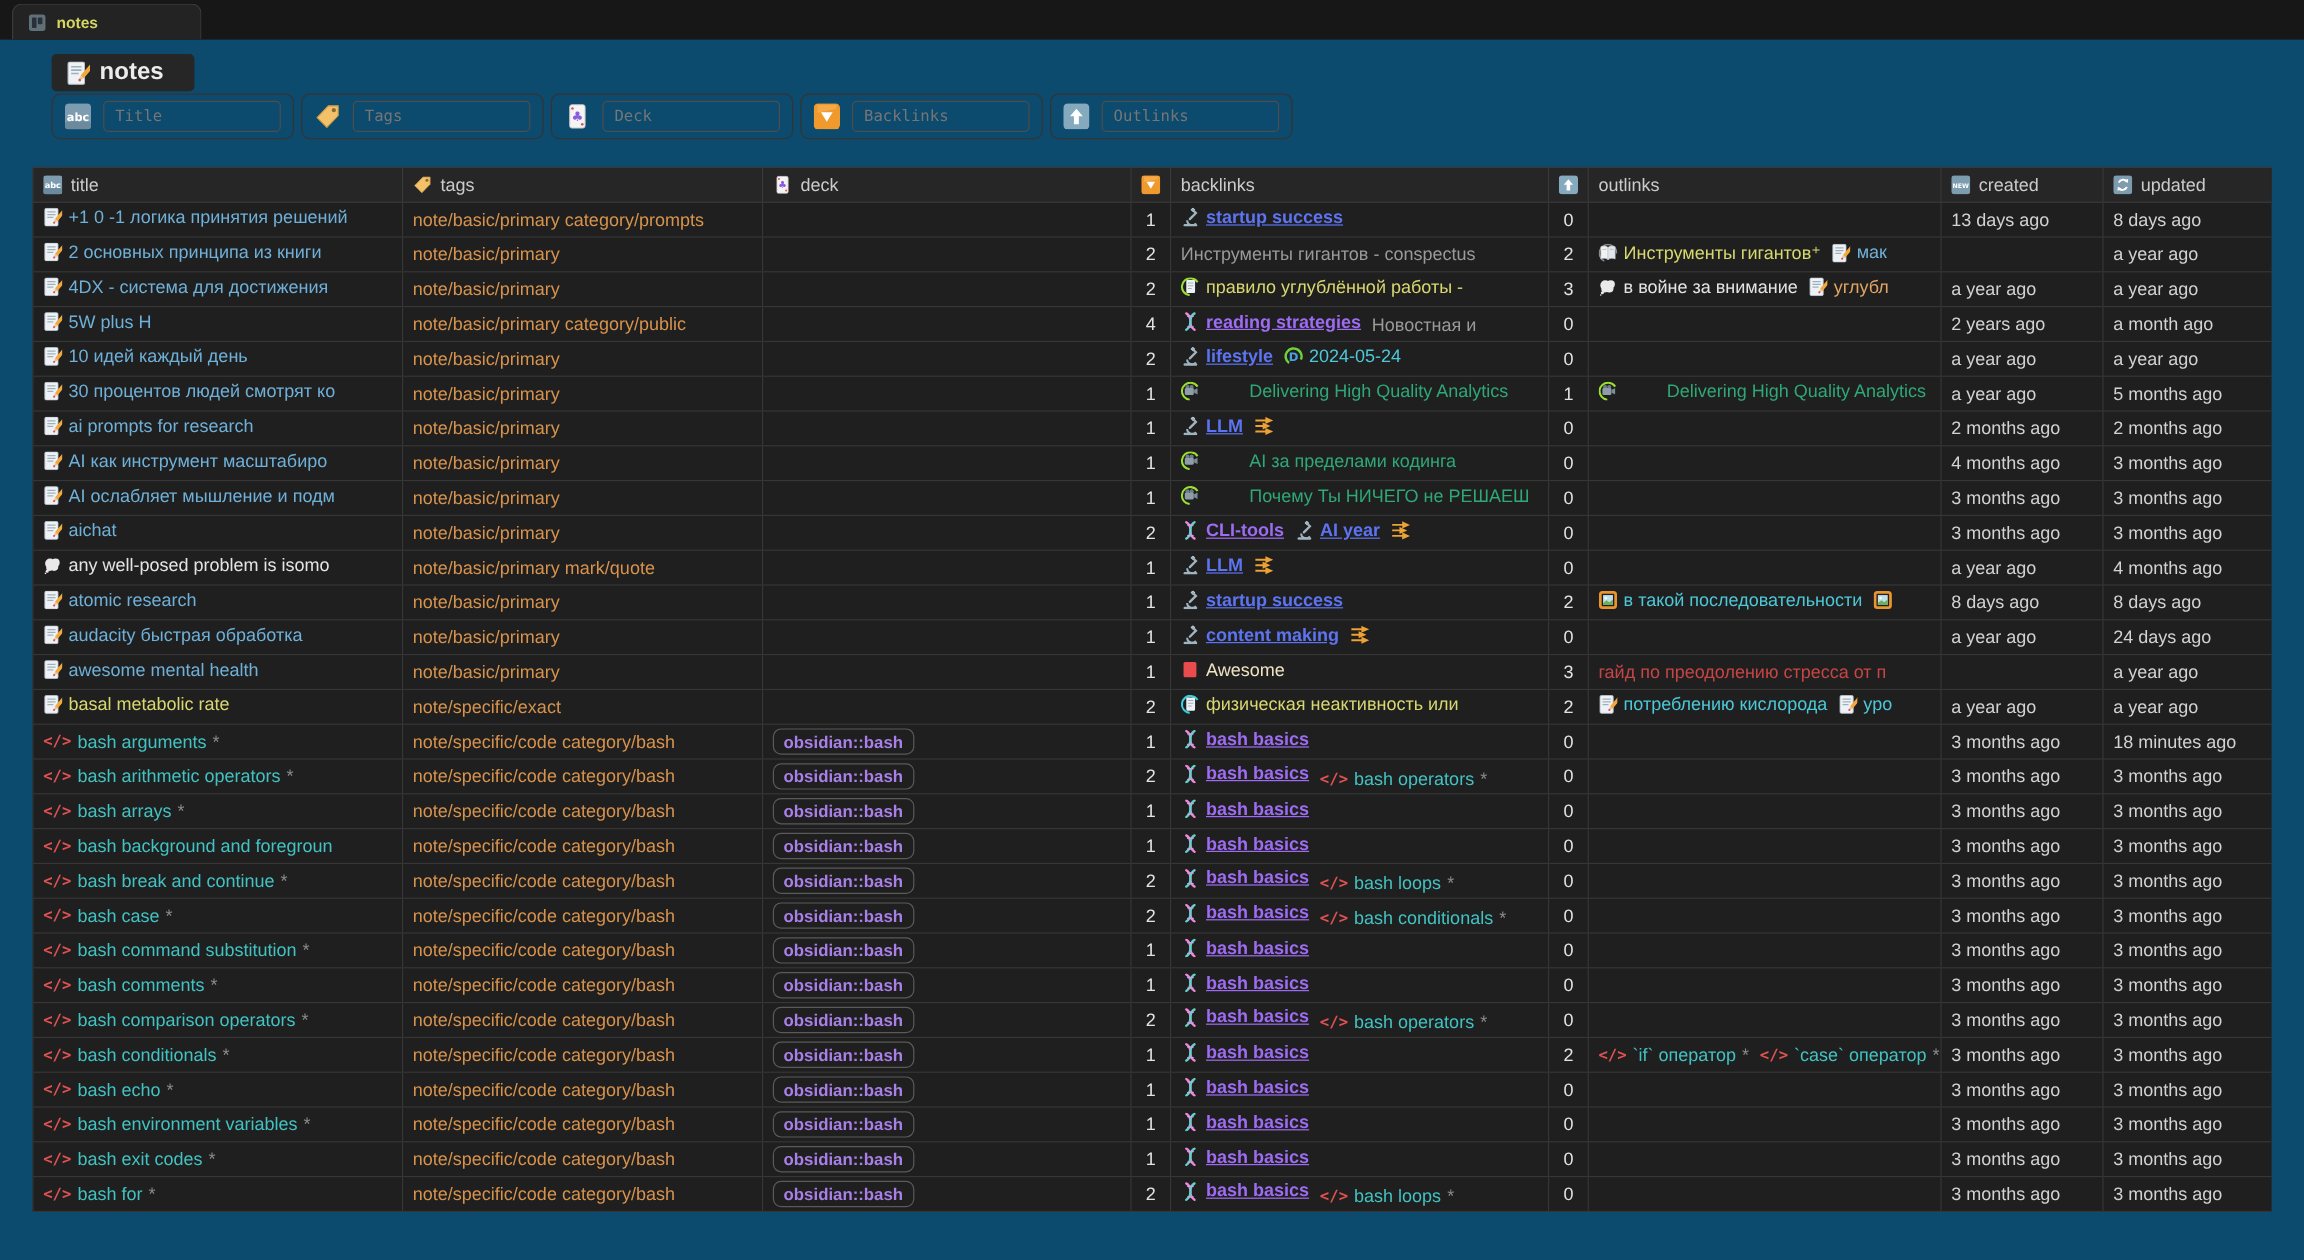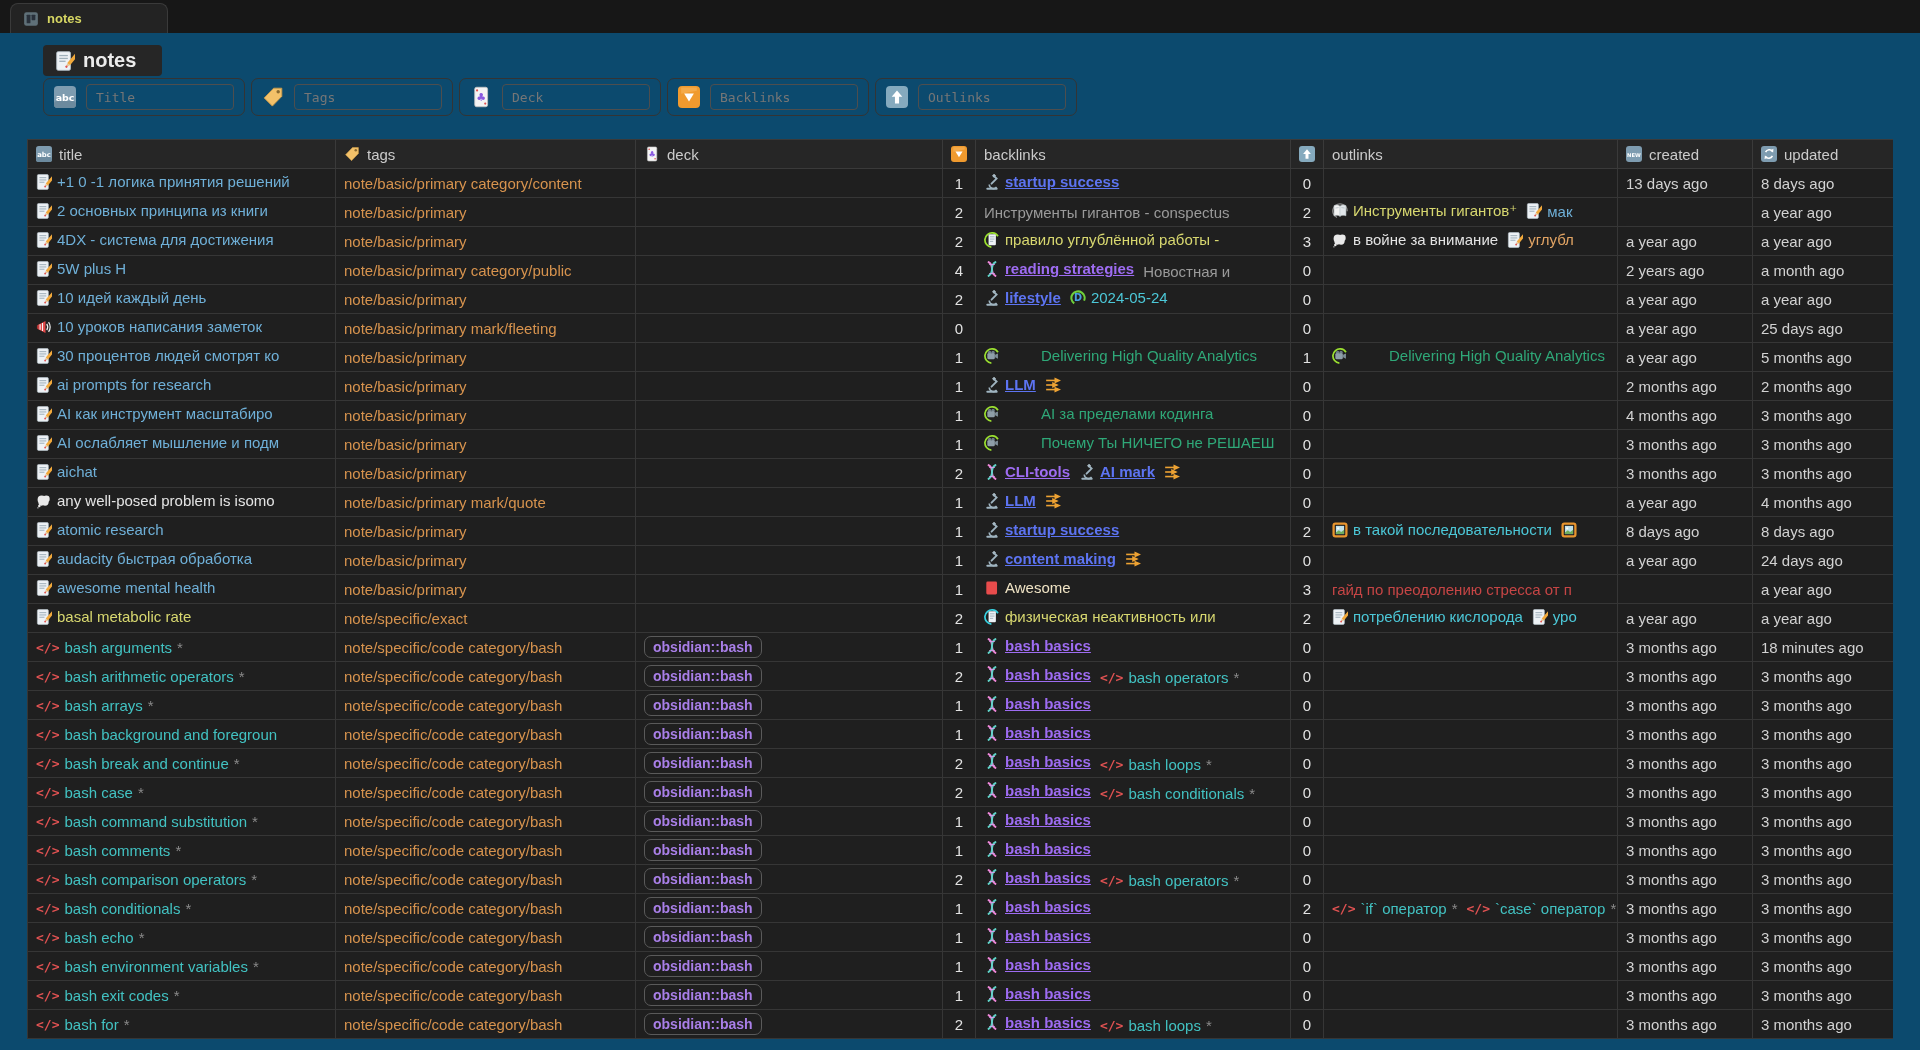--- a/index.html
+++ b/index.html
@@ -335,21 +335,21 @@
         </tr>
       </thead>
       <tbody>
           <tr>
             <td class="c-title"><span class="seg">
                 <svg class="ic">
                   <use href="#sym-memo"></use>
                 </svg>
                 <span class="st-blue">+1 0 -1 логика принятия решений</span>
               </span></td>
-            <td class="c-tags"><span>note/basic/primary category/content</span></td>
+            <td class="c-tags"><span>note/basic/primary category/prompts</span></td>
             <td class="c-deck"></td>
             <td class="c-num">1</td>
             <td class="c-links"><span class="seg">
                 <svg class="ic">
                   <use href="#sym-microscope"></use>
                 </svg>
                 <span class="st-link-blue">startup success</span>
               </span></td>
             <td class="c-num">0</td>
             <td class="c-links"></td>
@@ -460,36 +460,20 @@
                 <span class="st-cyan">2024-05-24</span>
               </span></td>
             <td class="c-num">0</td>
             <td class="c-links"></td>
             <td class="c-date">a year ago</td>
             <td class="c-date">a year ago</td>
           </tr>
           <tr>
             <td class="c-title"><span class="seg">
                 <svg class="ic">
-                  <use href="#sym-mega"></use>
-                </svg>
-                <span class="st-blue">10 уроков написания заметок</span>
-              </span></td>
-            <td class="c-tags"><span>note/basic/primary mark/fleeting</span></td>
-            <td class="c-deck"></td>
-            <td class="c-num">0</td>
-            <td class="c-links"></td>
-            <td class="c-num">0</td>
-            <td class="c-links"></td>
-            <td class="c-date">a year ago</td>
-            <td class="c-date">25 days ago</td>
-          </tr>
-          <tr>
-            <td class="c-title"><span class="seg">
-                <svg class="ic">
                   <use href="#sym-memo"></use>
                 </svg>
                 <span class="st-blue">30 процентов людей смотрят ко</span>
               </span></td>
             <td class="c-tags"><span>note/basic/primary</span></td>
             <td class="c-deck"></td>
             <td class="c-num">1</td>
             <td class="c-links"><span class="seg">
                 <svg class="ic">
                   <use href="#sym-camera"></use>
@@ -585,21 +569,21 @@
             <td class="c-num">2</td>
             <td class="c-links"><span class="seg">
                 <svg class="ic">
                   <use href="#sym-dna"></use>
                 </svg>
                 <span class="st-link-purple">CLI-tools</span>
               </span><span class="seg">
                 <svg class="ic">
                   <use href="#sym-microscope"></use>
                 </svg>
-                <span class="st-link-blue">AI mark</span>
+                <span class="st-link-blue">AI year</span>
               </span><span class="seg">
                 <svg class="ic">
                   <use href="#sym-arrows"></use>
                 </svg>
               </span></td>
             <td class="c-num">0</td>
             <td class="c-links"></td>
             <td class="c-date">3 months ago</td>
             <td class="c-date">3 months ago</td>
           </tr>

